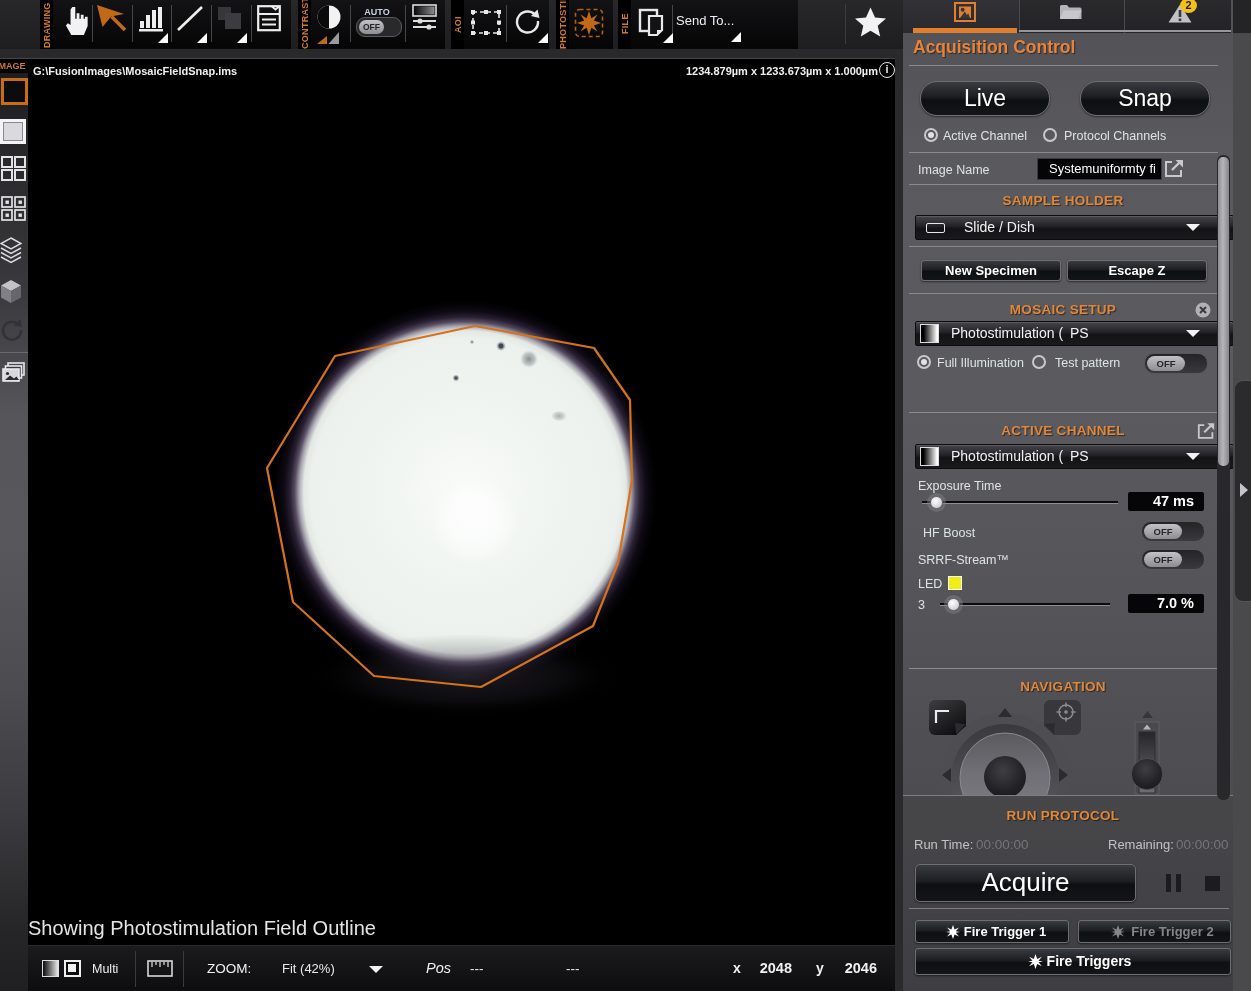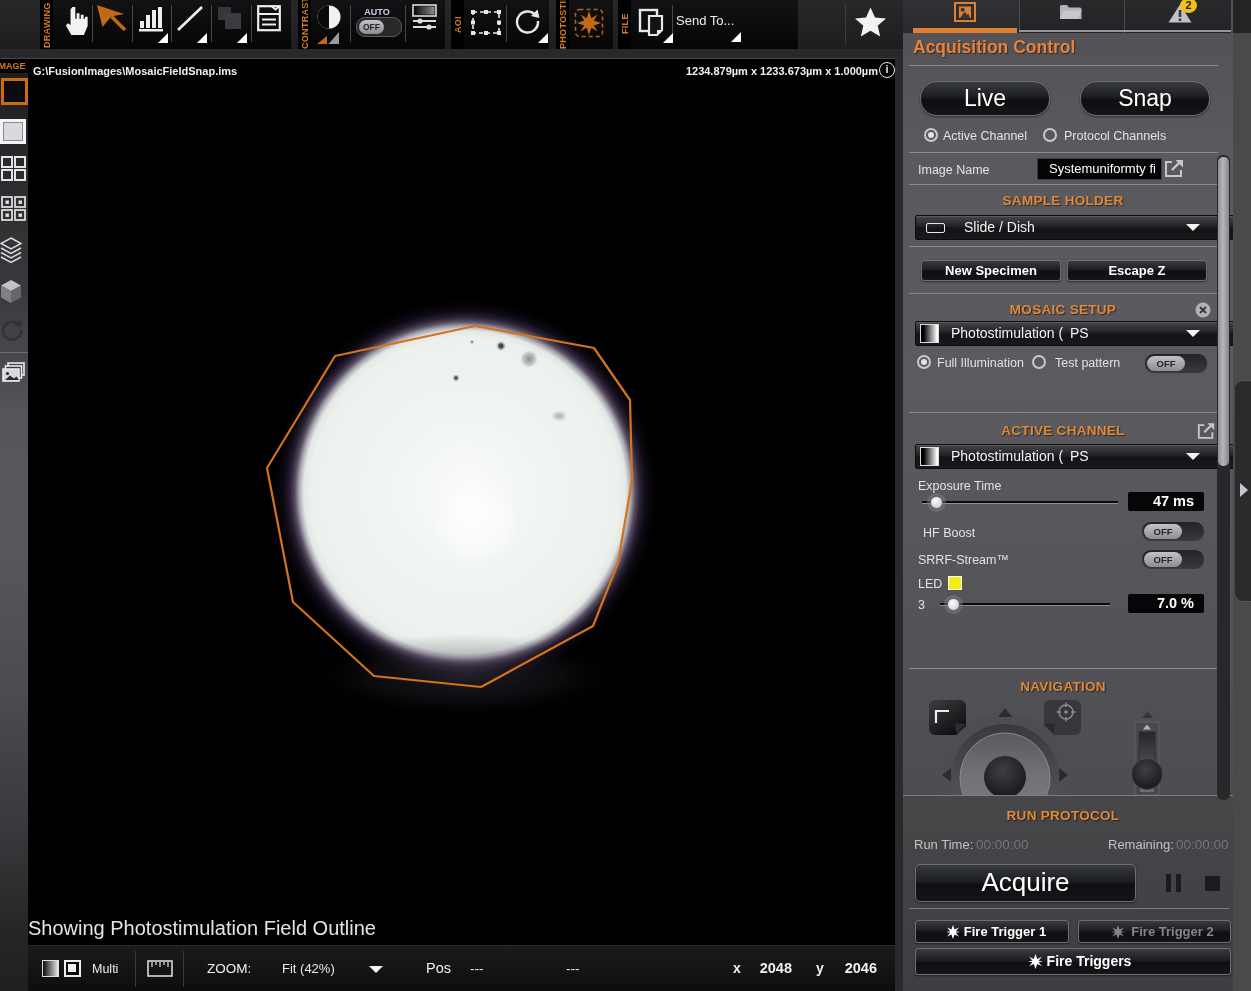--- a/index.html
+++ b/index.html
@@ -309,21 +309,21 @@
           <line x1="9" y1="2" x2="9" y2="5"></line>
         <line x1="13" y1="2" x2="13" y2="7"></line>
           <line x1="17" y1="2" x2="17" y2="5"></line>
         <line x1="21" y1="2" x2="21" y2="7"></line>
       </g>
     </svg>
     <div class="ssep" style="left:155px"></div>
     <div class="a" style="left:179px;top:15px;font-size:13.5px;color:#f0f0f2;">ZOOM:</div>
     <div class="a" style="left:254px;top:15px;font-size:13px;color:#e8e8ea;">Fit (42%)</div>
     <div class="darr" style="left:341px;top:20px;"></div>
-    <div class="a" style="left:398px;top:14px;font-size:14.5px;color:#f0f0f2;">Pos</div>
+    <div class="a" style="left:398px;top:14px;font-size:14.5px;color:#f0f0f2;font-style:italic;">Pos</div>
     <div class="a" style="left:442px;top:15px;font-size:13.5px;color:#e8e8ea;">---</div>
     <div class="a" style="left:538px;top:15px;font-size:13.5px;color:#e8e8ea;">---</div>
     <div class="a" style="left:705px;top:14px;font-size:14px;font-weight:bold;color:#f0f0f2;">x</div>
     <div class="a" style="left:684px;top:14px;width:80px;text-align:right;font-size:14.5px;font-weight:bold;color:#f0f0f2;">2048</div>
     <div class="a" style="left:788px;top:14px;font-size:14px;font-weight:bold;color:#f0f0f2;">y</div>
     <div class="a" style="left:767px;top:14px;width:82px;text-align:right;font-size:14.5px;font-weight:bold;color:#f0f0f2;">2046</div>
   </div>
   <div class="a" id="rpanel">
 
     <div id="rtabs">

